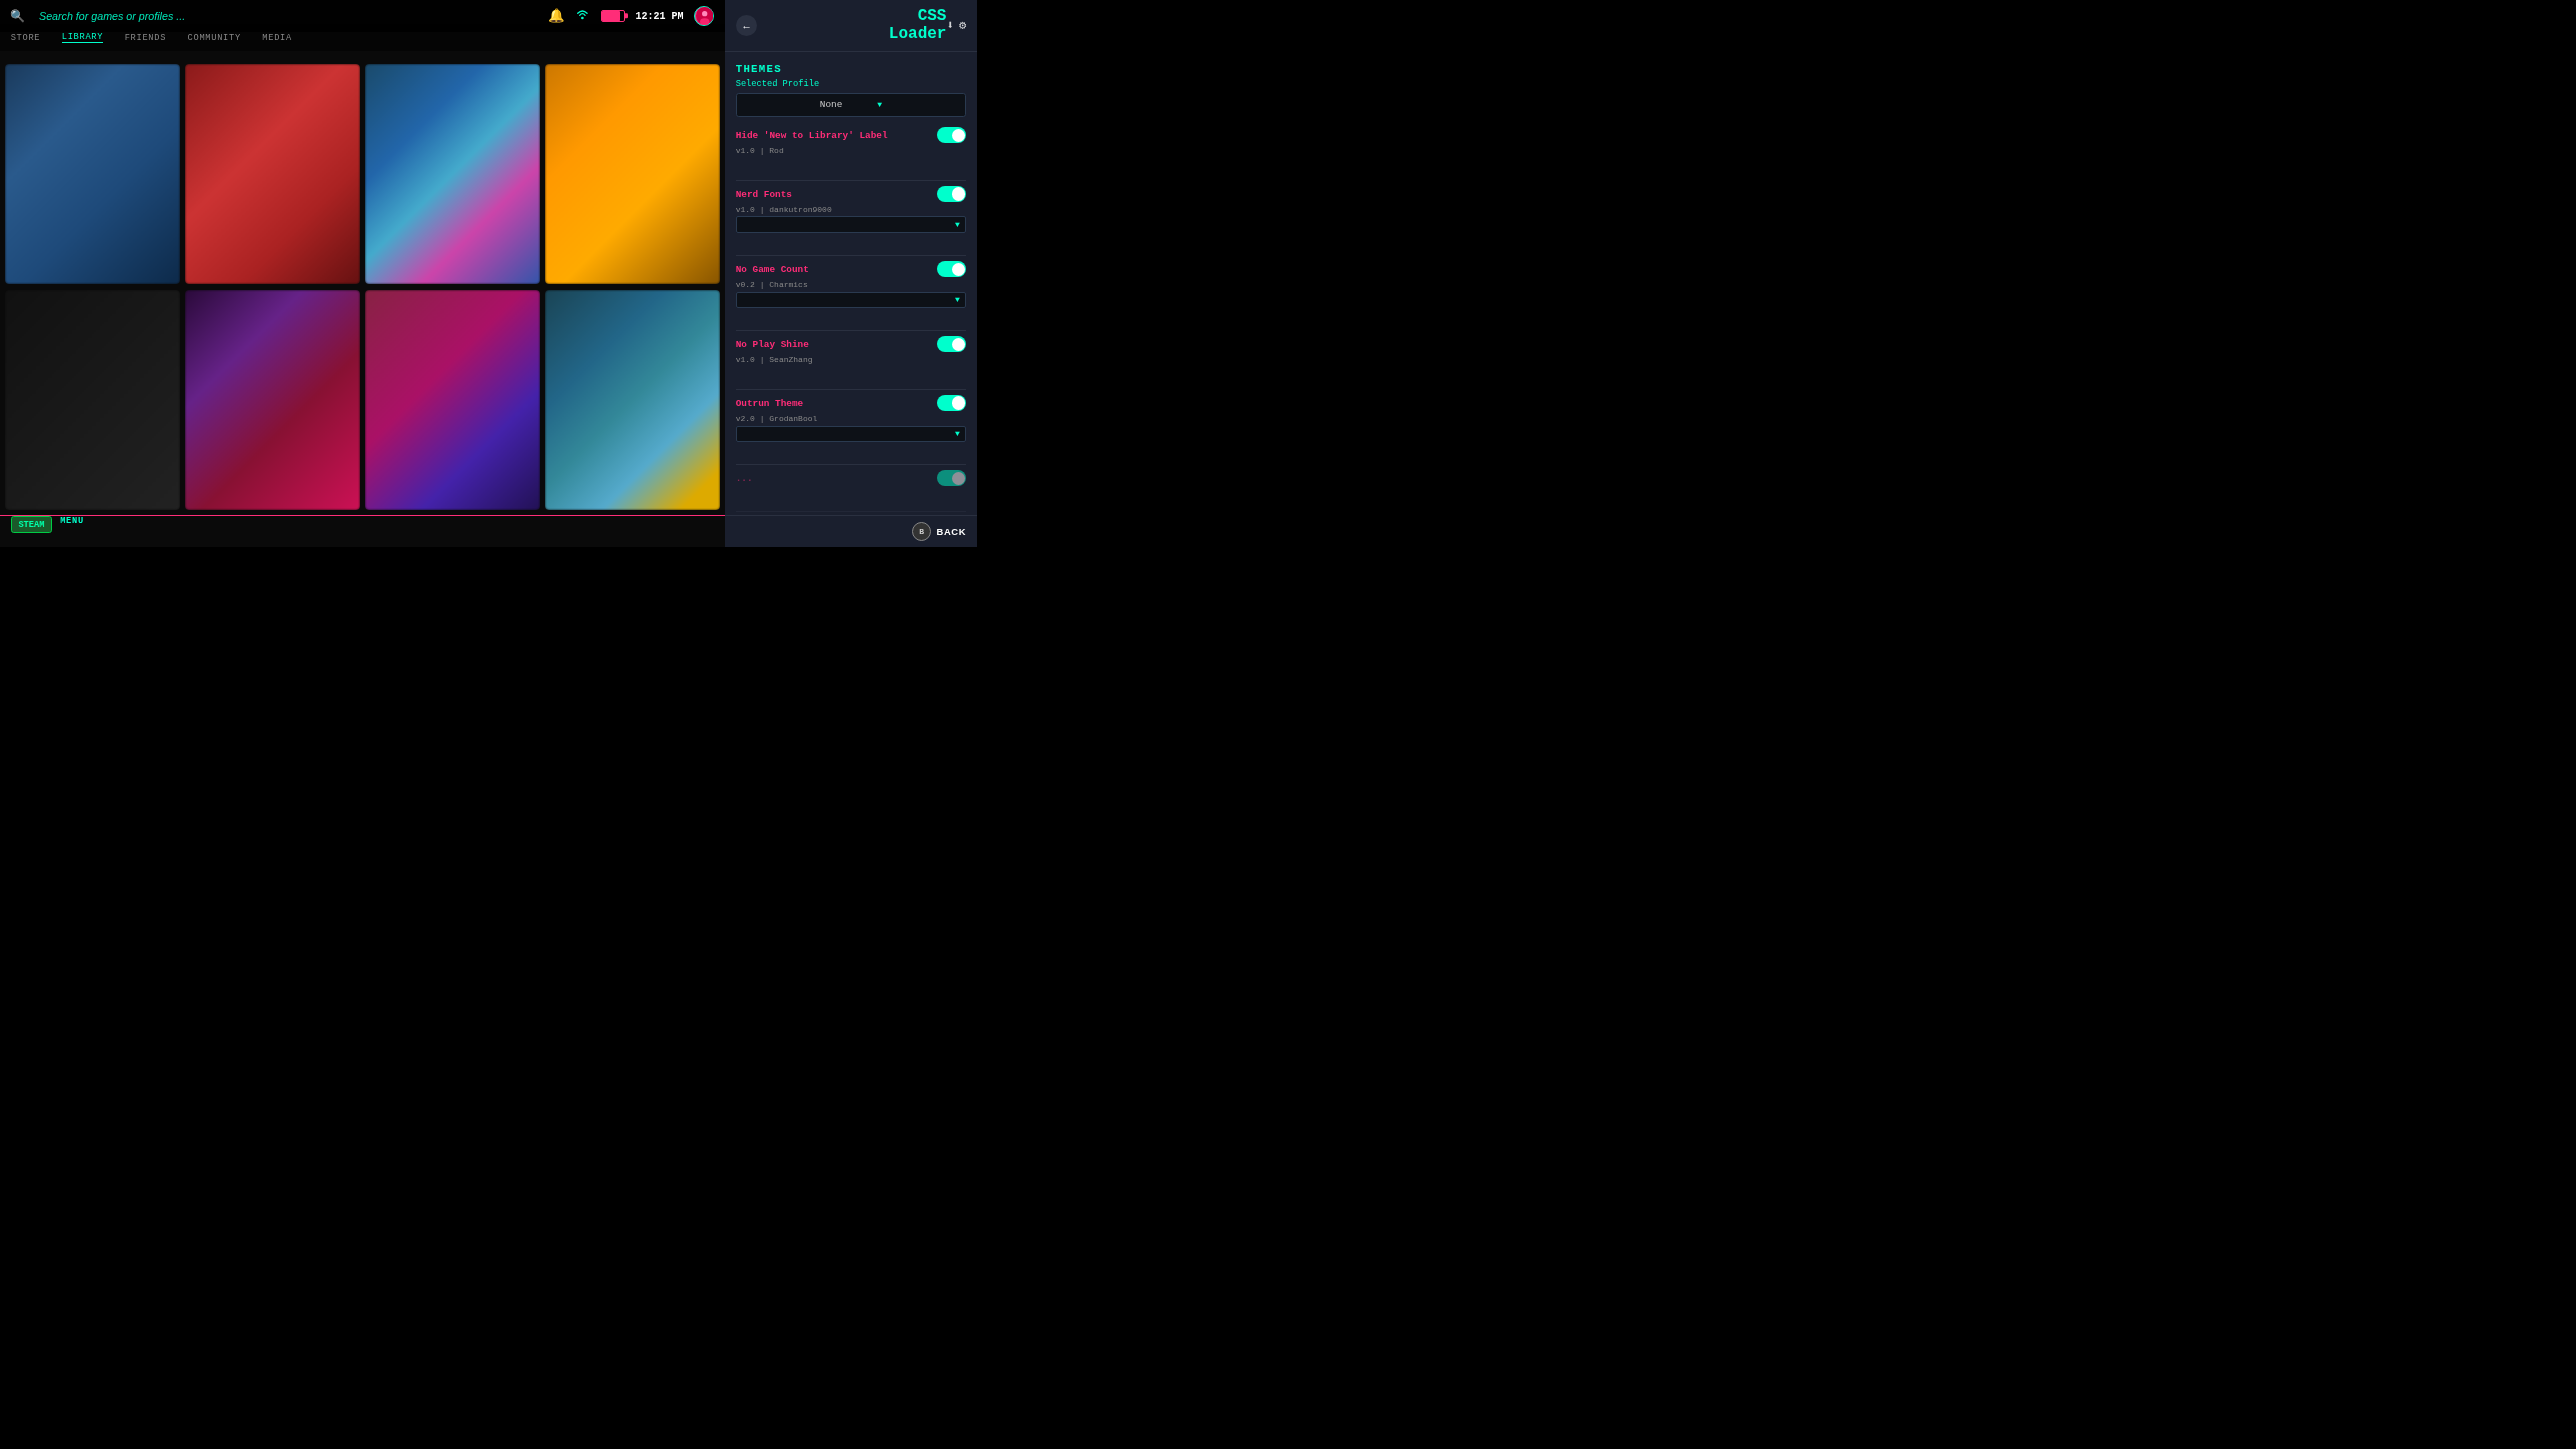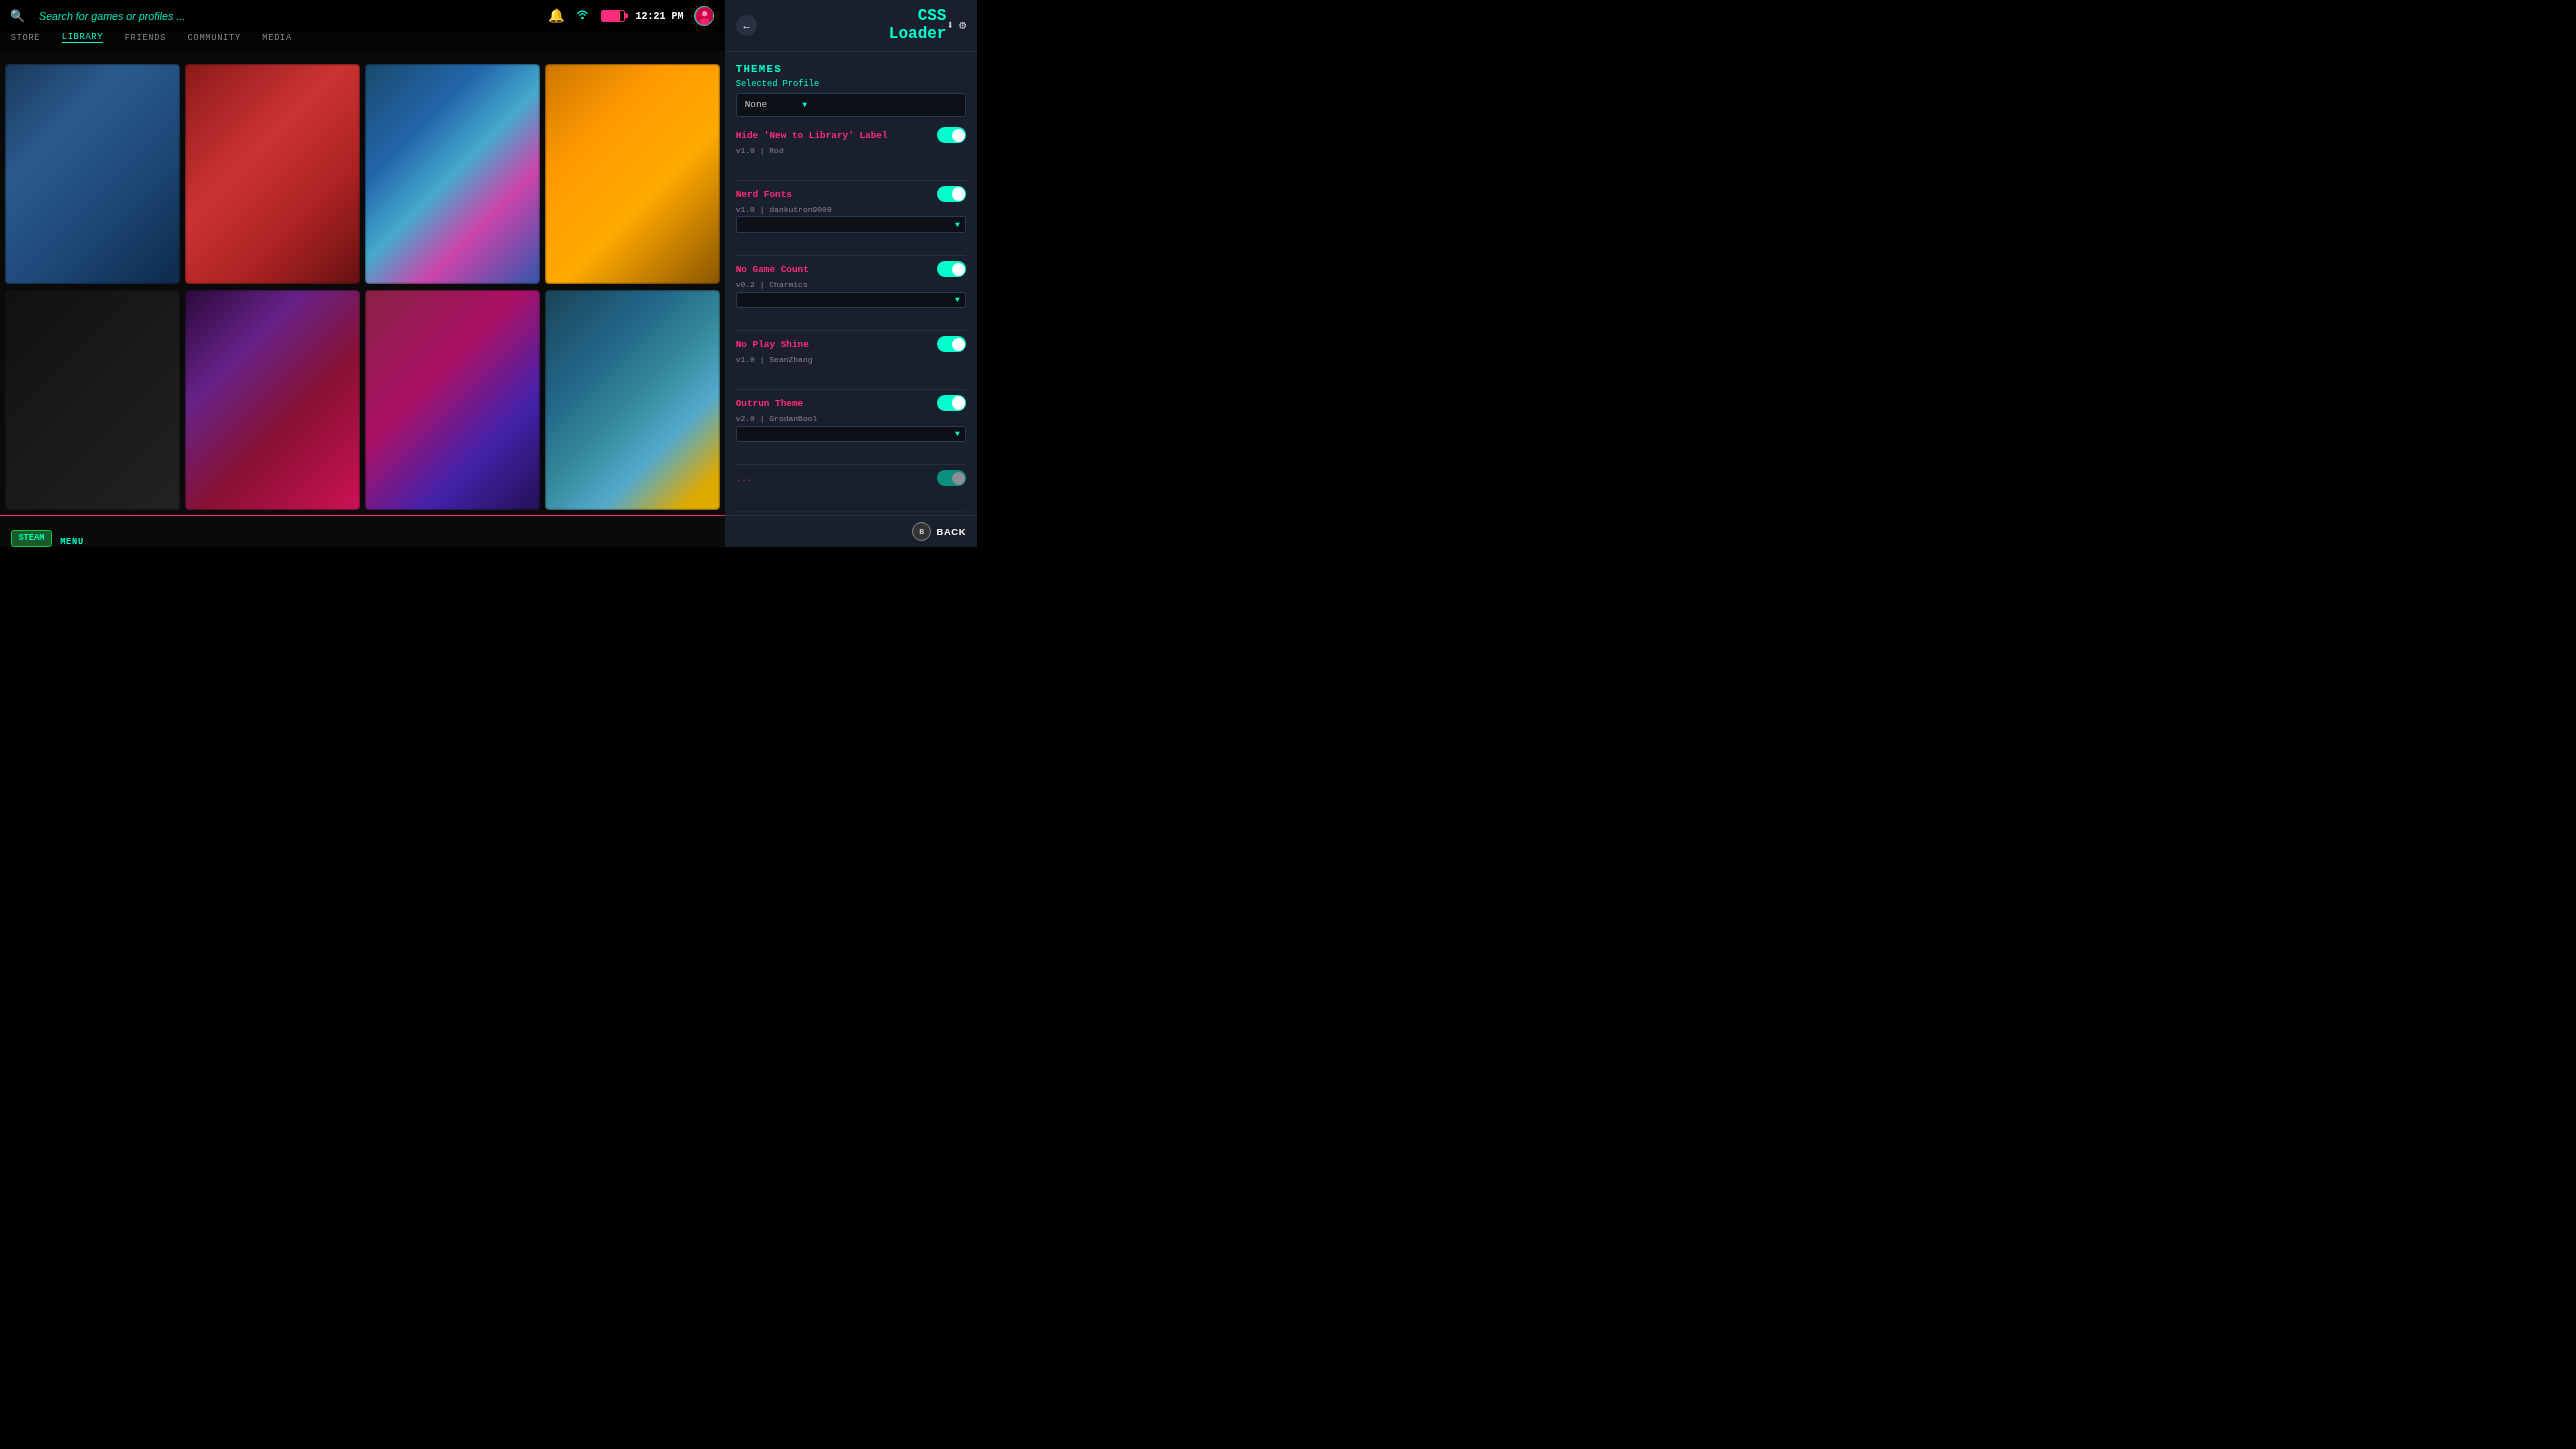--- a/index.html
+++ b/index.html
@@ -300,21 +300,21 @@
     }
 
     .profile-dropdown {
       width: 100%;
       background: #0d1117;
       border: 0.7px solid #2a3a50;
       border-radius: 2.7px;
       padding: 5.4px 8px;
       display: flex;
       align-items: center;
-      justify-content: flex-start;
+      justify-content: center;
       cursor: pointer;
       gap: 35px;
     }
 
     .profile-dropdown-text {
       color: #ccc;
       font-family: 'Courier New', monospace;
       font-size: 9.4px;
     }
 
@@ -395,21 +395,21 @@
 
     
     .bottom-bar {
       position: absolute;
       bottom: 0; left: 0;
       width: 725px;
       height: 32px;
       background: #0a0a0a;
       border-top: 1.3px solid #ff2d78;
       display: flex;
-      align-items: flex-end;
+      align-items: flex-start;
       padding: 0 10.7px;
       z-index: 10;
       gap: 8px;
     }
 
     .steam-btn {
       background: #1a5a2a;
       border: 0.7px solid #00cc44;
       color: #00ffaa;
       font-family: 'Courier New', monospace;

